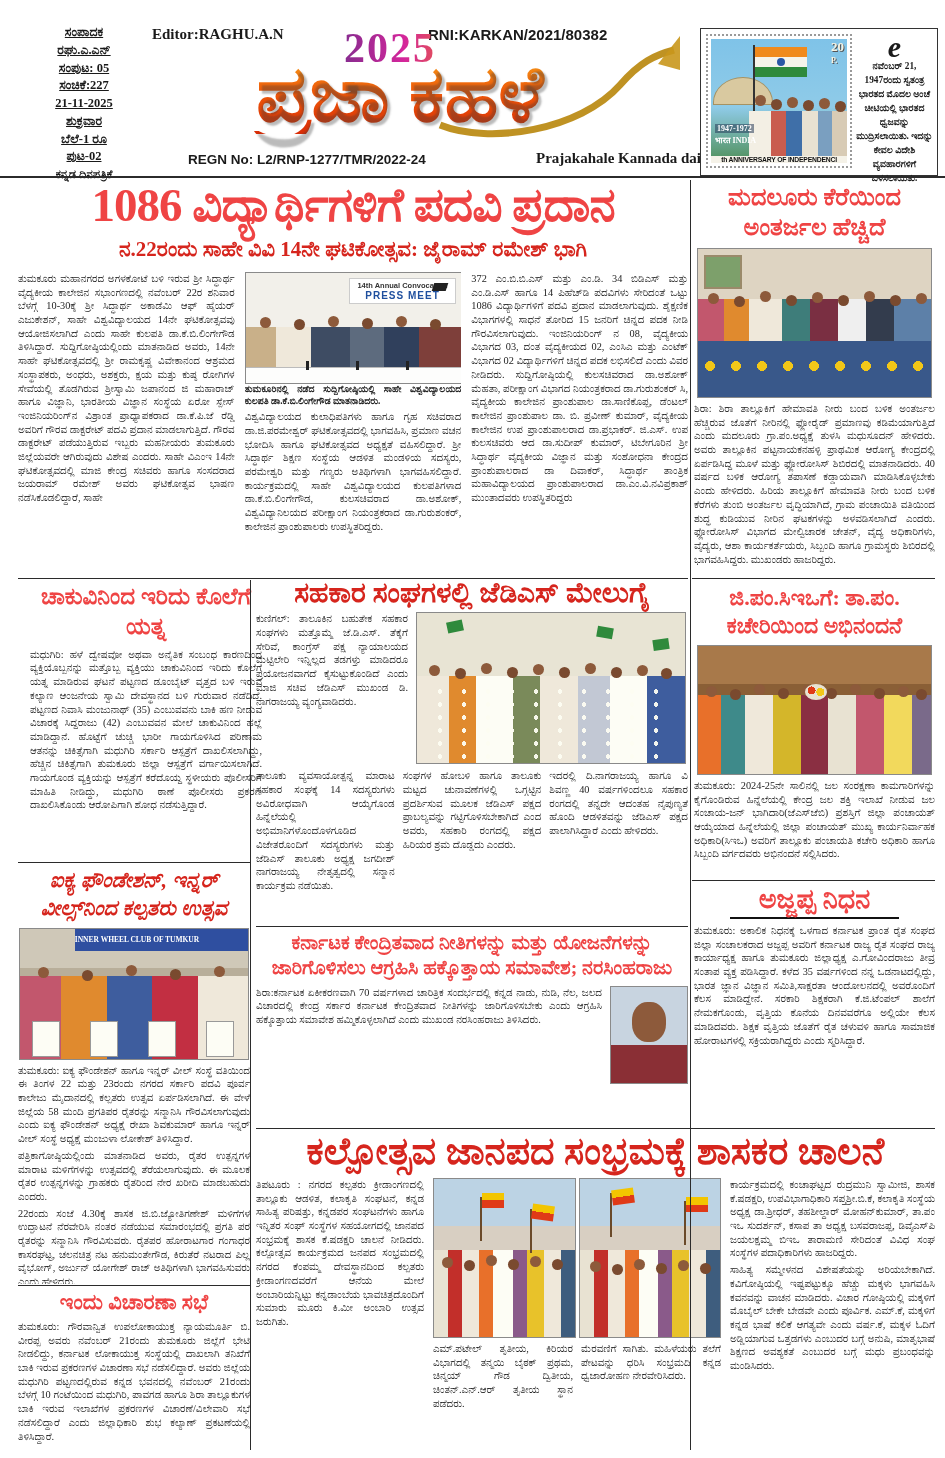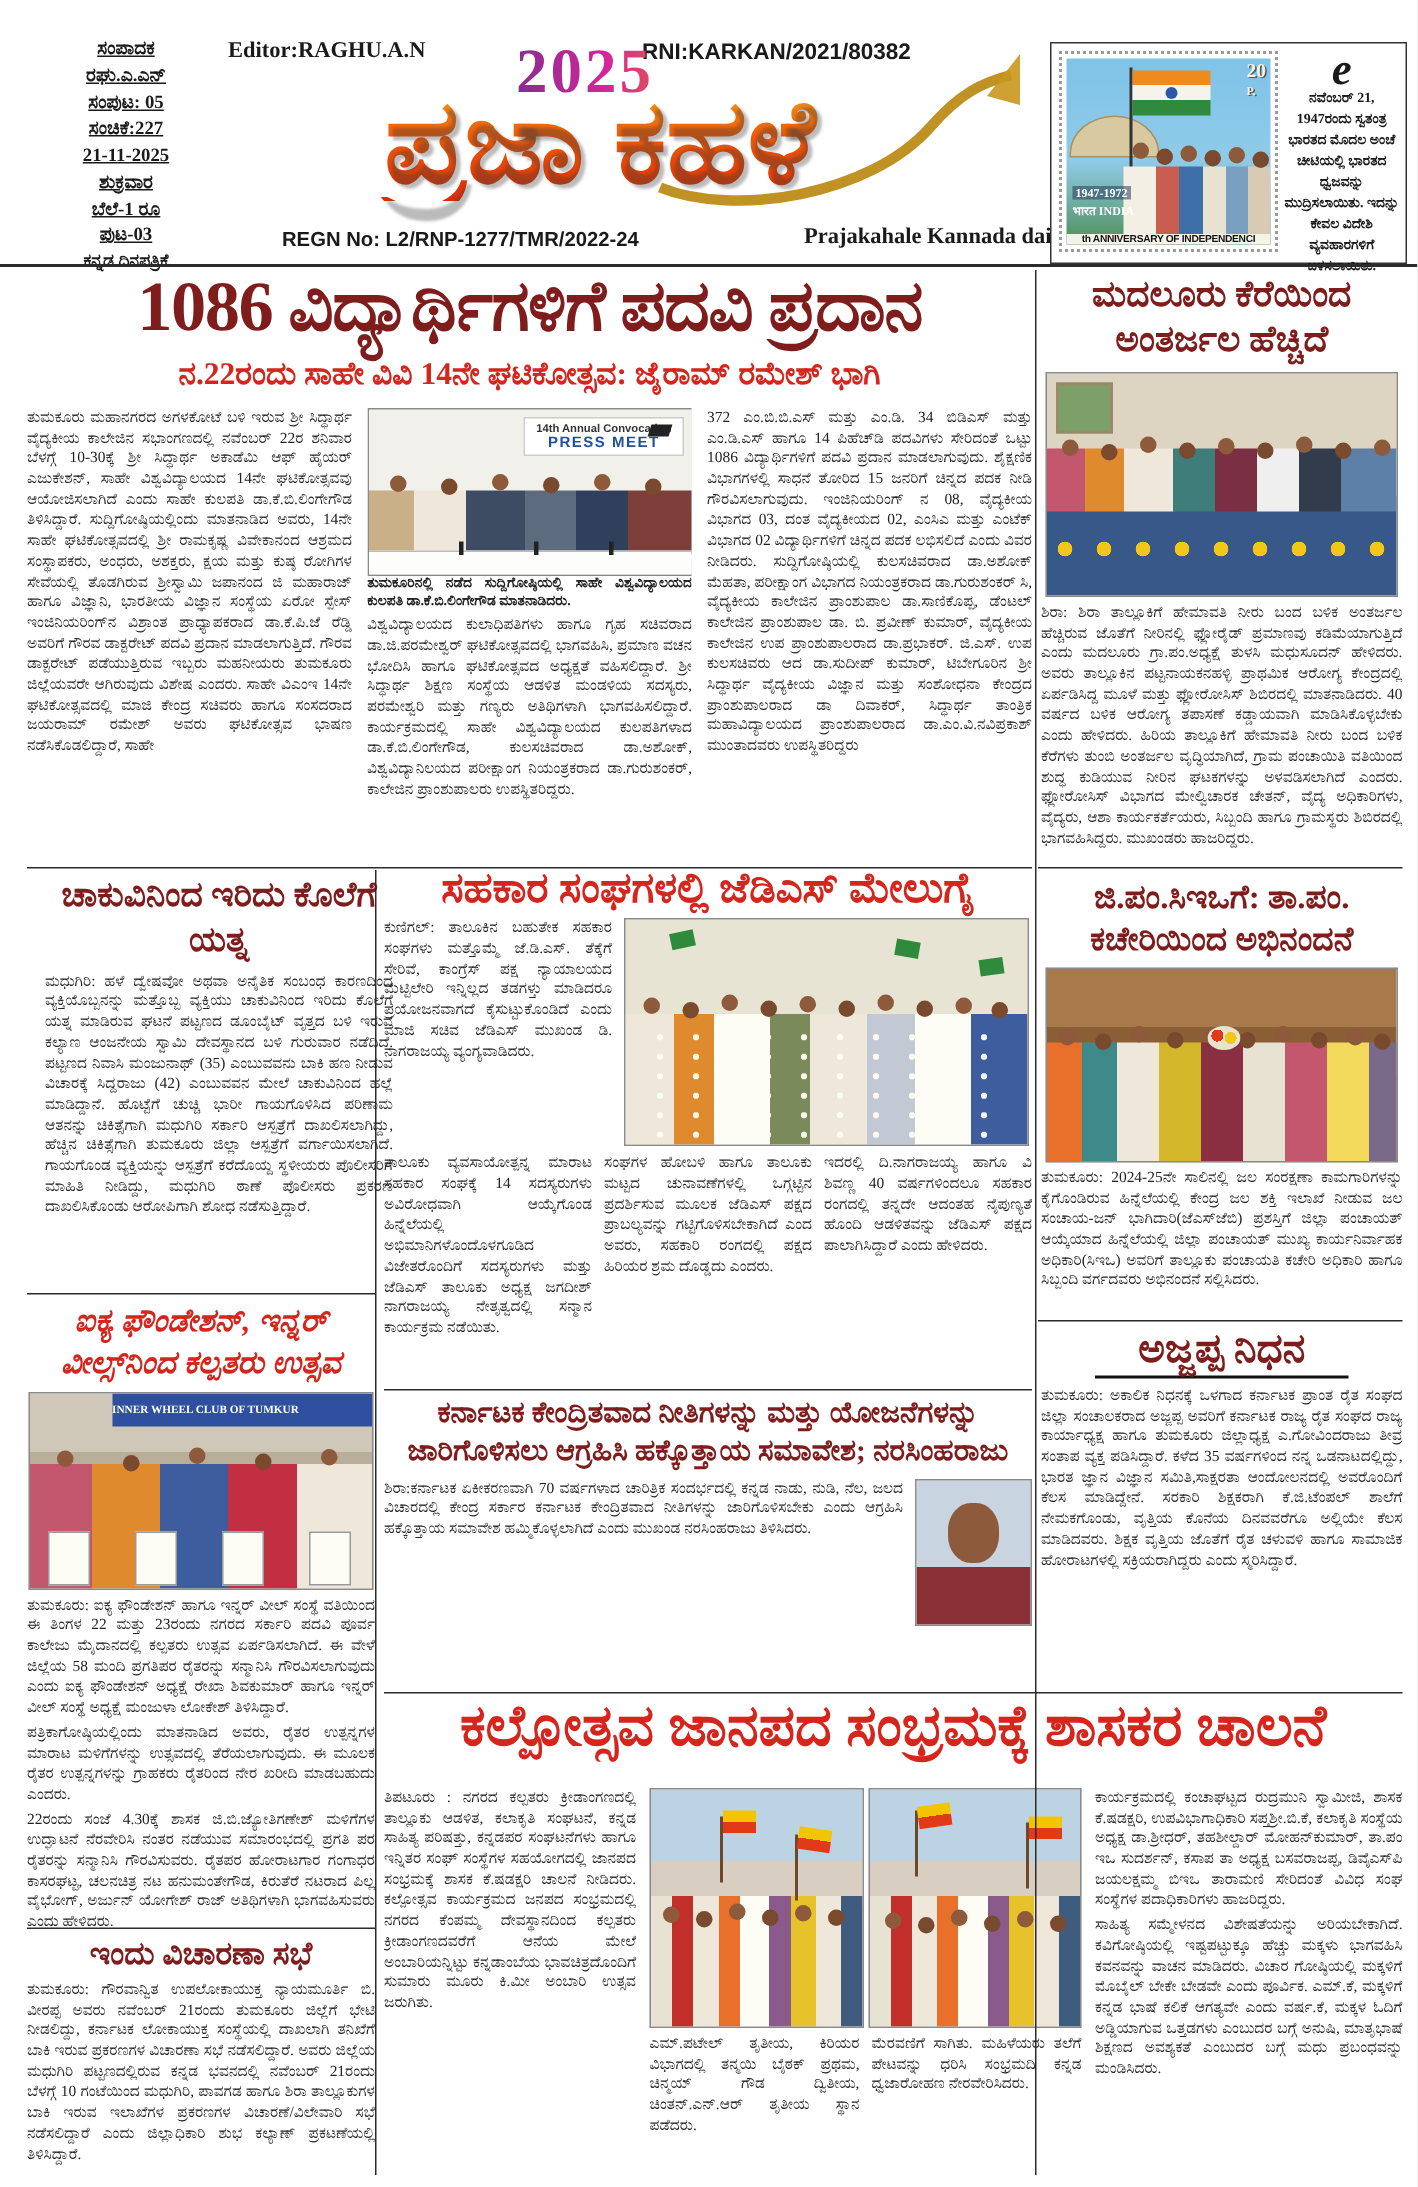--- a/index.html
+++ b/index.html
@@ -3,21 +3,21 @@
 <meta charset="utf-8">
 <style>
   html,body{margin:0;padding:0;background:#e9e9e9;}
   #paper{position:relative;width:945px;height:1458px;background:#ffffff;margin:0 auto;
     font-family:"Liberation Serif","DejaVu Serif",serif;color:#1a1a1a;overflow:hidden;}
   .abs{position:absolute;}
   .rule{position:absolute;background:#2b2b2b;}
   .bodytext{font-size:10.3px;line-height:1.33;text-align:justify;color:#222;
     font-family:"Liberation Serif","DejaVu Serif",serif;}
   .bodytext p{margin:0 0 3px 0;}
-  .head-black{color:#7f1d1d;font-weight:800;}
+  .head-black{color:#ef4444;font-weight:800;}
   .head-red{color:#d6251d;font-weight:700;}
   .photo{position:relative;overflow:hidden;border:1px solid #8a8a8a;background:#ddd;}
   .caption{font-size:9.3px;line-height:1.25;text-align:justify;color:#222;font-weight:bold;}
   
   #info-box{left:16px;top:24px;width:136px;text-align:center;}
   #info-box .il{display:block;font-size:12.5px;font-weight:bold;text-decoration:underline;line-height:1.42;}
   #info-box .il:last-child{text-decoration:none;font-size:11.5px;}
   #editor-line{left:152px;top:26px;font-size:15px;font-weight:bold;}
   #rni-line{left:428px;top:26px;font-size:15px;font-weight:bold;font-family:"Liberation Sans","DejaVu Sans",sans-serif;}
   #mast-year{left:250px;top:24px;width:280px;text-align:center;font-size:42px;font-weight:800;
@@ -117,21 +117,21 @@
   #jds-row2 .col{flex:1;}
   
   #samavesha{left:256px;top:930px;width:432px;height:196px;position:absolute;overflow:hidden;}
   #sam-head{font-size:19.5px;line-height:1.3;text-align:center;margin-bottom:5px;}
   #sam-cols{display:flex;gap:8px;}
   #sam-portrait{width:76px;height:96px;flex:0 0 76px;}
   .portrait-bg{position:absolute;inset:0;background:linear-gradient(180deg,#c8d4e0 0 60%,#8a2f35 60% 100%);}
   .portrait-head{position:absolute;left:50%;top:16%;width:34px;height:40px;margin-left:-17px;border-radius:45%;background:#8d5a3b;}
   
   #kalpotsava{left:256px;top:1132px;width:679px;height:318px;position:absolute;overflow:hidden;}
-  #kalp-head{font-size:38px;text-align:center;line-height:1;margin-bottom:22px;}
+  #kalp-head{font-size:38px;text-align:center;line-height:1;margin-bottom:8px;}
   #kalp-cols{display:flex;gap:9px;}
   #kalp-colA{width:168px;flex:0 0 168px;}
   #kalp-mid{width:288px;flex:0 0 288px;}
   #kalp-photos{display:flex;gap:3px;}
   .kalp-photo{width:142px;height:158px;}
   .kalp-sky{position:absolute;inset:0;background:linear-gradient(180deg,#bcd3e4 0 30%,#d8cfc2 30% 50%,#c4b8a4 50% 100%);}
   .kalp-crowd{position:absolute;left:0;right:0;bottom:0;height:55%;
     background:linear-gradient(90deg,#e8e2d2 0 10%,#c22f2a 10% 20%,#efe8da 20% 32%,#e8702a 32% 42%,#fdfdf5 42% 56%,#8a5a8a 56% 66%,#e8c22a 66% 78%,#efe8da 78% 90%,#3e5d7e 90% 100%);}
   .kn-flag{position:absolute;width:22px;height:15px;background:linear-gradient(180deg,#f3c500 0 50%,#e03a17 50% 100%);}
   .kn-pole{position:absolute;width:2px;height:44px;background:#6a4a2a;}
@@ -145,21 +145,21 @@
 <div id="paper">
 
   <div class="abs" id="info-box">
     <span class="il">ಸಂಪಾದಕ</span>
     <span class="il">ರಘು.ಎ.ಎನ್</span>
     <span class="il">ಸಂಪುಟ: 05</span>
     <span class="il">ಸಂಚಿಕೆ:227</span>
     <span class="il">21-11-2025</span>
     <span class="il">ಶುಕ್ರವಾರ</span>
     <span class="il">ಬೆಲೆ-1 ರೂ</span>
-    <span class="il">ಪುಟ-03</span>
+    <span class="il">ಪುಟ-02</span>
     <span class="il">ಕನ್ನಡ ದಿನಪತ್ರಿಕೆ</span>
   </div>
   <div class="abs" id="editor-line">Editor:RAGHU.A.N</div>
   <div class="abs" id="rni-line">RNI:KARKAN/2021/80382</div>
 
   <svg class="abs" id="horn-svg" width="250" height="120" viewBox="0 0 250 120">
     <path d="M10 95 C60 115 150 100 190 55 C210 32 225 25 244 20" fill="none" stroke="#b8860b" stroke-width="7" opacity="0.9"></path>
     <path d="M228 34 L250 6 L250 40 Z" fill="#c9971c" opacity="0.9"></path>
   </svg>
   <div class="abs" id="mast-year">2025</div>

